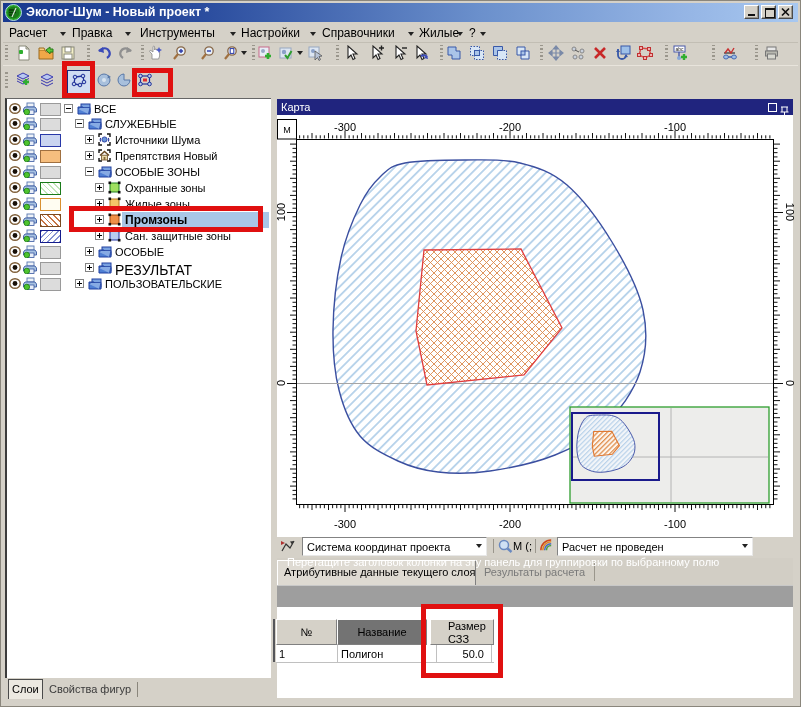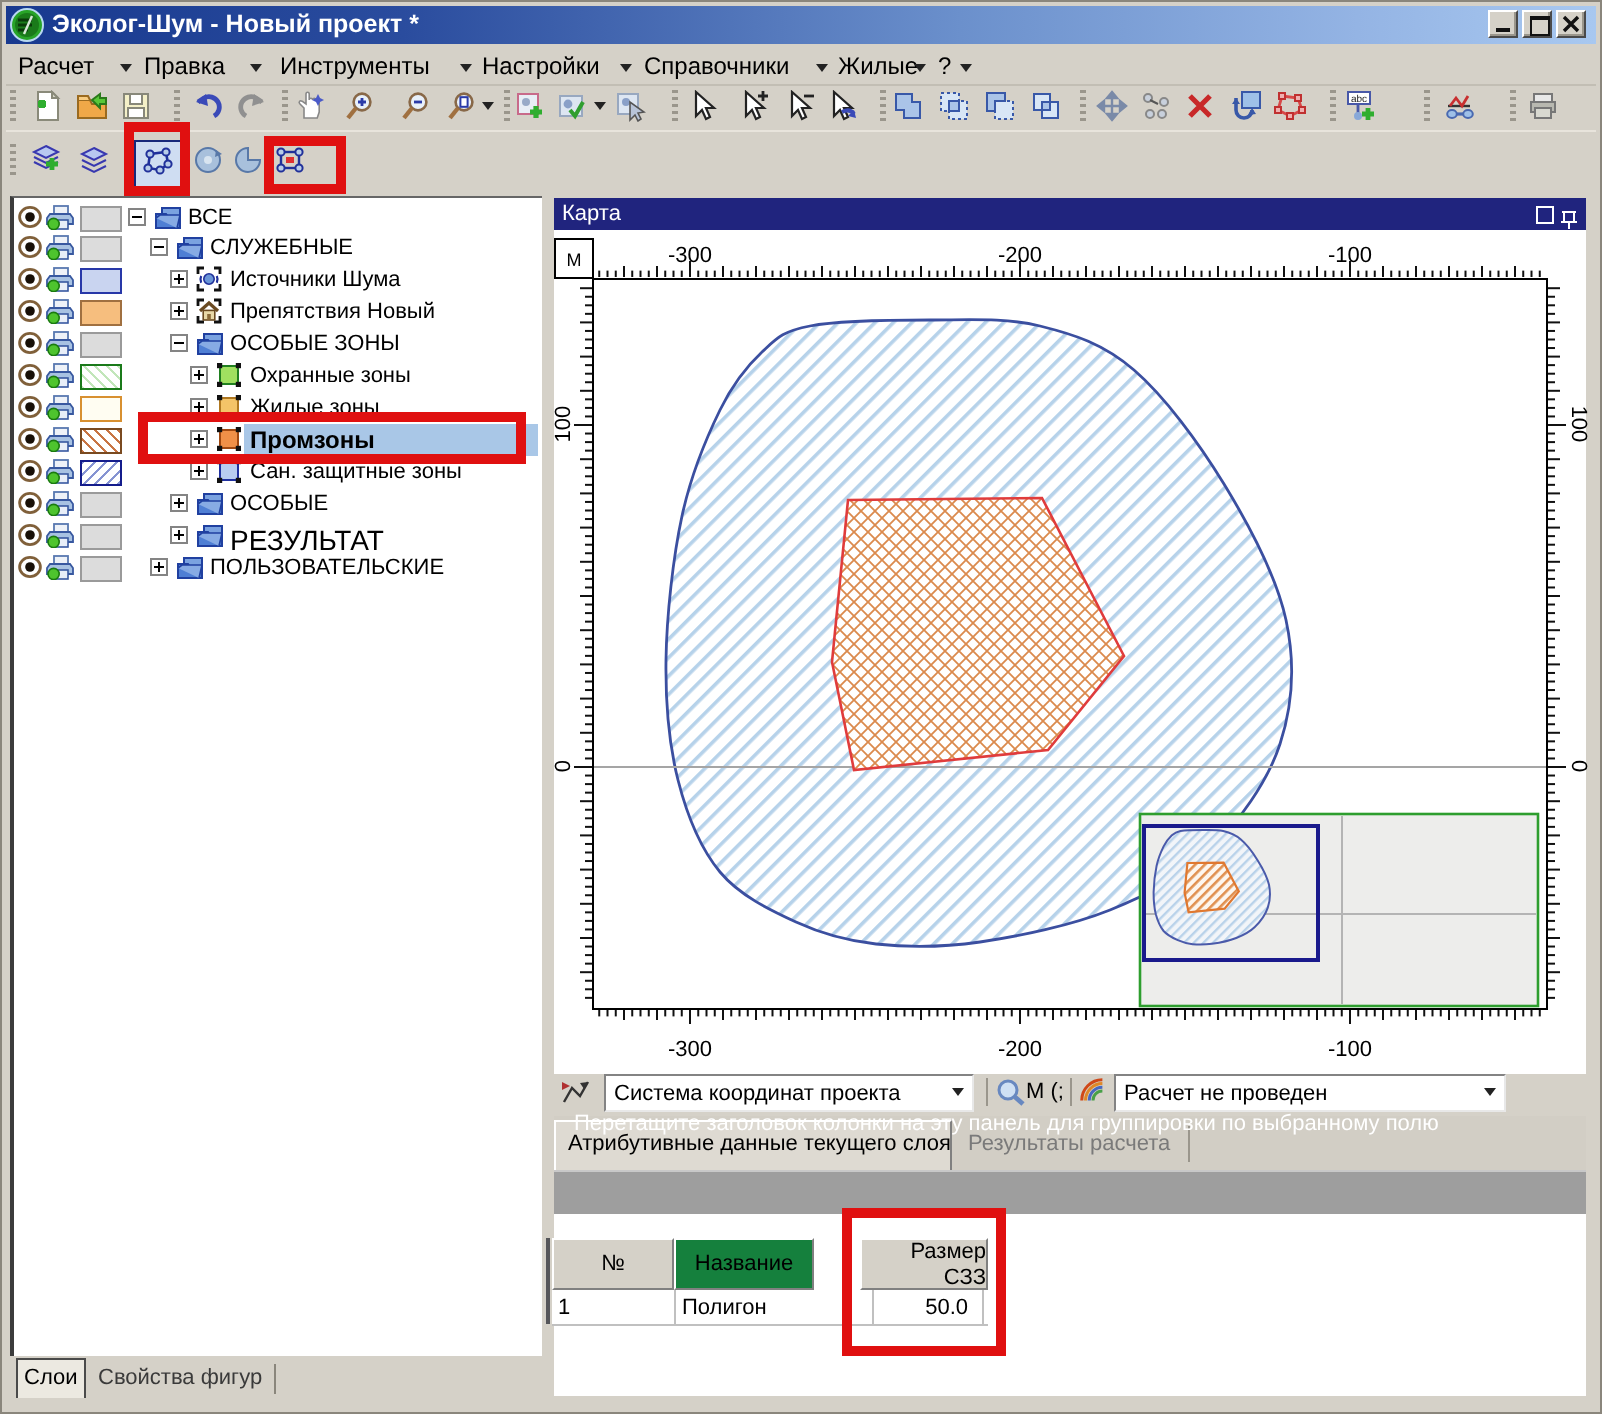--- a/index.html
+++ b/index.html
@@ -1010,25 +1010,25 @@
 <div style="position:absolute;left:484px;top:566px;font-size:11px;color:#7a7a7a;white-space:nowrap">Результаты расчета</div>
 <div style="position:absolute;left:594px;top:563px;width:1px;height:18px;background:#9a968c"></div>
 <div style="position:absolute;left:277px;top:585px;width:516px;height:22px;background:#9e9e9e;border-top:1px solid #c8c8c8"></div>
 <div style="position:absolute;left:287px;top:556px;font-size:11px;color:#fff;white-space:nowrap">Перетащите заголовок колонки на эту панель для группировки по выбранному полю</div>
 <div style="position:absolute;left:277px;top:607px;width:516px;height:91px;background:#fff"></div>
 
 <div style="position:absolute;left:273px;top:619px;width:2px;height:43px;background:#55565a"></div>
 <div style="position:absolute;left:276px;top:619px;width:61px;height:26px;background:#d5d1c8;border:1px solid #808080;border-top-color:#fff;border-left-color:#fff;box-sizing:border-box">
     <div style="position:absolute;left:0;top:6px;width:100%;text-align:center;font-size:11px">№</div>
   </div>
-<div style="position:absolute;left:337px;top:619px;width:70px;height:26px;background:#15803d;border:1px solid #808080;border-top-color:#fff;border-left-color:#fff;box-sizing:border-box">
+<div style="position:absolute;left:337px;top:619px;width:90px;height:26px;background:#737373;border:1px solid #808080;border-top-color:#fff;border-left-color:#fff;box-sizing:border-box">
     <div style="position:absolute;left:0;top:6px;width:100%;text-align:center;font-size:11px">Название</div>
   </div>
 <div style="position:absolute;left:430px;top:619px;width:64px;height:26px;background:#d5d1c8;border:1px solid #808080;border-top-color:#fff;border-left-color:#fff;box-sizing:border-box">
-    <div style="position:absolute;left:0;top:0px;width:100%;text-align:right;font-size:11px;line-height:12.5px">Размер<br>СЗЗ</div>
+    <div style="position:absolute;left:17px;top:0px;width:100%;text-align:left;font-size:11px;line-height:12.5px">Размер<br>СЗЗ</div>
   </div>
 <div style="position:absolute;left:276px;top:645px;width:218px;height:17px;background:#fff;border-bottom:1px solid #c0c0c0"></div>
 <div style="position:absolute;left:279px;top:648px;font-size:11px">1</div>
 <div style="position:absolute;left:341px;top:648px;font-size:11px">Полигон</div>
 <div style="position:absolute;left:430px;top:648px;width:54px;text-align:right;font-size:11px">50.0</div>
 <div style="position:absolute;left:337px;top:645px;width:1px;height:17px;background:#c0c0c0"></div>
 <div style="position:absolute;left:436px;top:645px;width:1px;height:17px;background:#c0c0c0"></div>
 <div style="position:absolute;left:491px;top:645px;width:1px;height:17px;background:#c0c0c0"></div>
 <div style="position:absolute;left:62px;top:61px;width:33px;height:37px;border:5px solid #e01010;box-sizing:border-box;z-index:50"></div>
 <div style="position:absolute;left:132px;top:68px;width:41px;height:29px;border:5px solid #e01010;box-sizing:border-box;z-index:50"></div>

